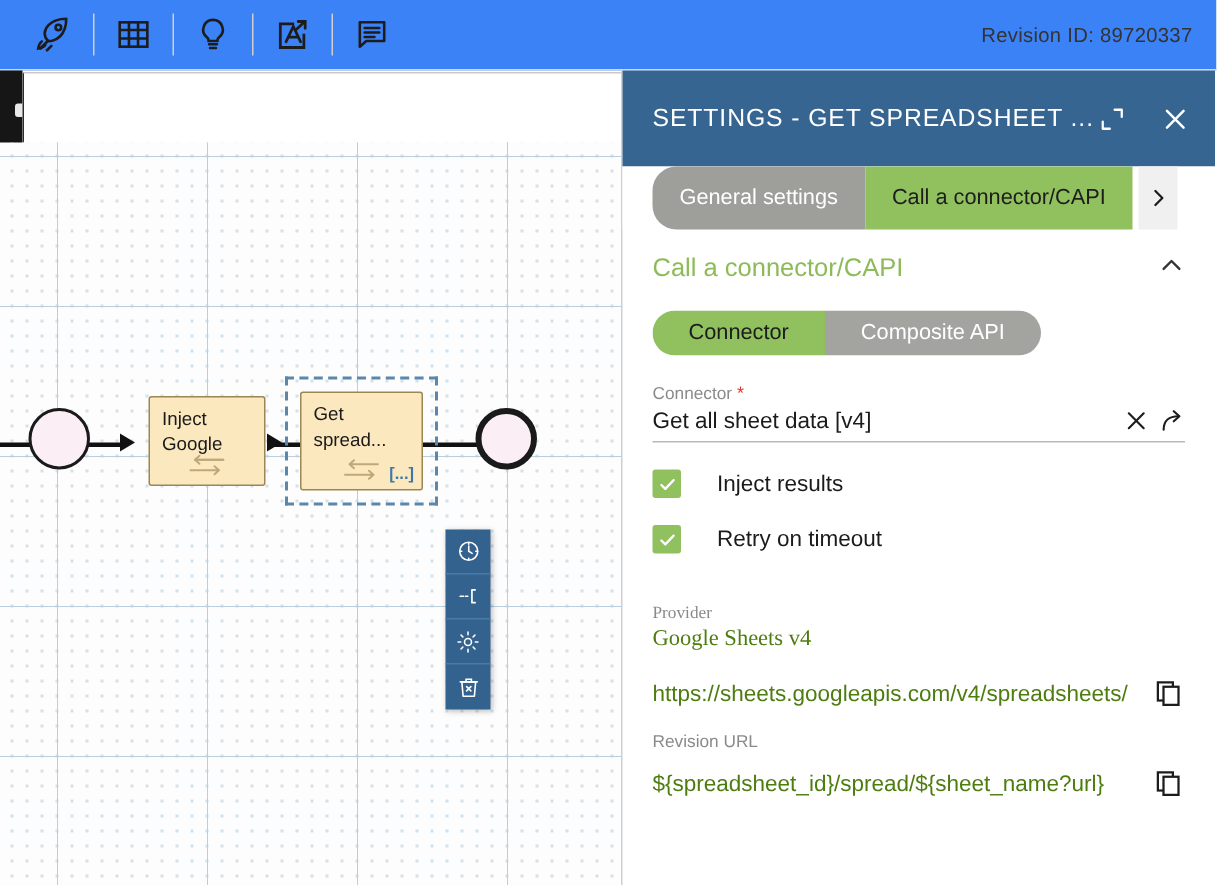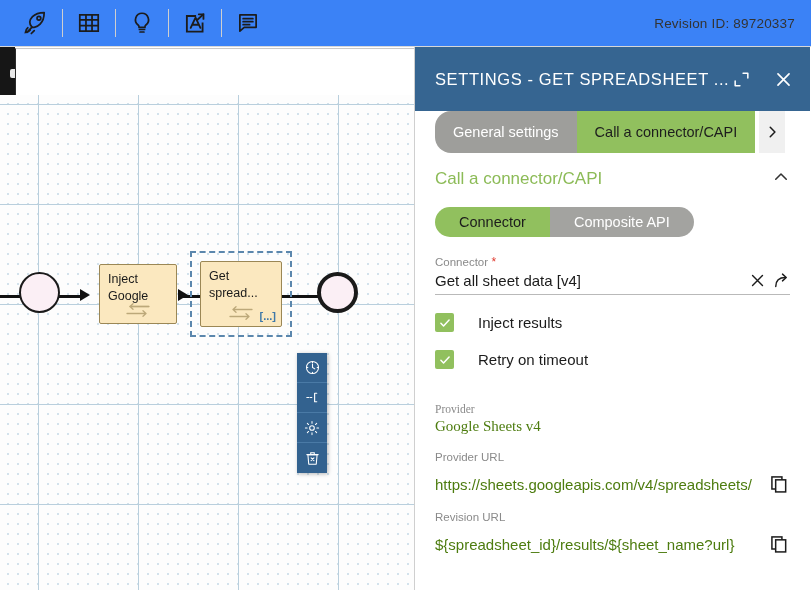--- a/index.html
+++ b/index.html
@@ -415,36 +415,35 @@
       </div>
 
       <div class="ro-field" style="margin-top:34px;font-family:Liberation Serif, serif;">
         <div class="ro-label">Provider</div>
         <div class="ro-row">
           <div class="ro-value">Google Sheets v4</div>
         </div>
       </div>
 
       <div class="ro-field" style="margin-top:16px;">
-        <div class="ro-label">Provider URL</div>
         <div class="ro-row" style="margin-top:10px;">
           <div class="ro-value">https://sheets.googleapis.com/v4/spreadsheets/</div>
           <div class="copy-icon">
             <svg width="20" height="20" viewBox="0 0 24 24" fill="none" stroke="#1c1c1c" stroke-width="1.8">
               <rect x="3.5" y="3.5" width="12" height="14.5"></rect>
               <rect x="8" y="7" width="12" height="14.5" fill="#ffffff"></rect>
             </svg>
           </div>
         </div>
       </div>
 
       <div class="ro-field" style="margin-top:16px;">
         <div class="ro-label">Revision URL</div>
         <div class="ro-row" style="margin-top:10px;">
-          <div class="ro-value">${spreadsheet_id}/results/${sheet_name?url}</div>
+          <div class="ro-value">${spreadsheet_id}/spread/${sheet_name?url}</div>
           <div class="copy-icon">
             <svg width="20" height="20" viewBox="0 0 24 24" fill="none" stroke="#1c1c1c" stroke-width="1.8">
               <rect x="3.5" y="3.5" width="12" height="14.5"></rect>
               <rect x="8" y="7" width="12" height="14.5" fill="#ffffff"></rect>
             </svg>
           </div>
         </div>
       </div>
 
     </div>

